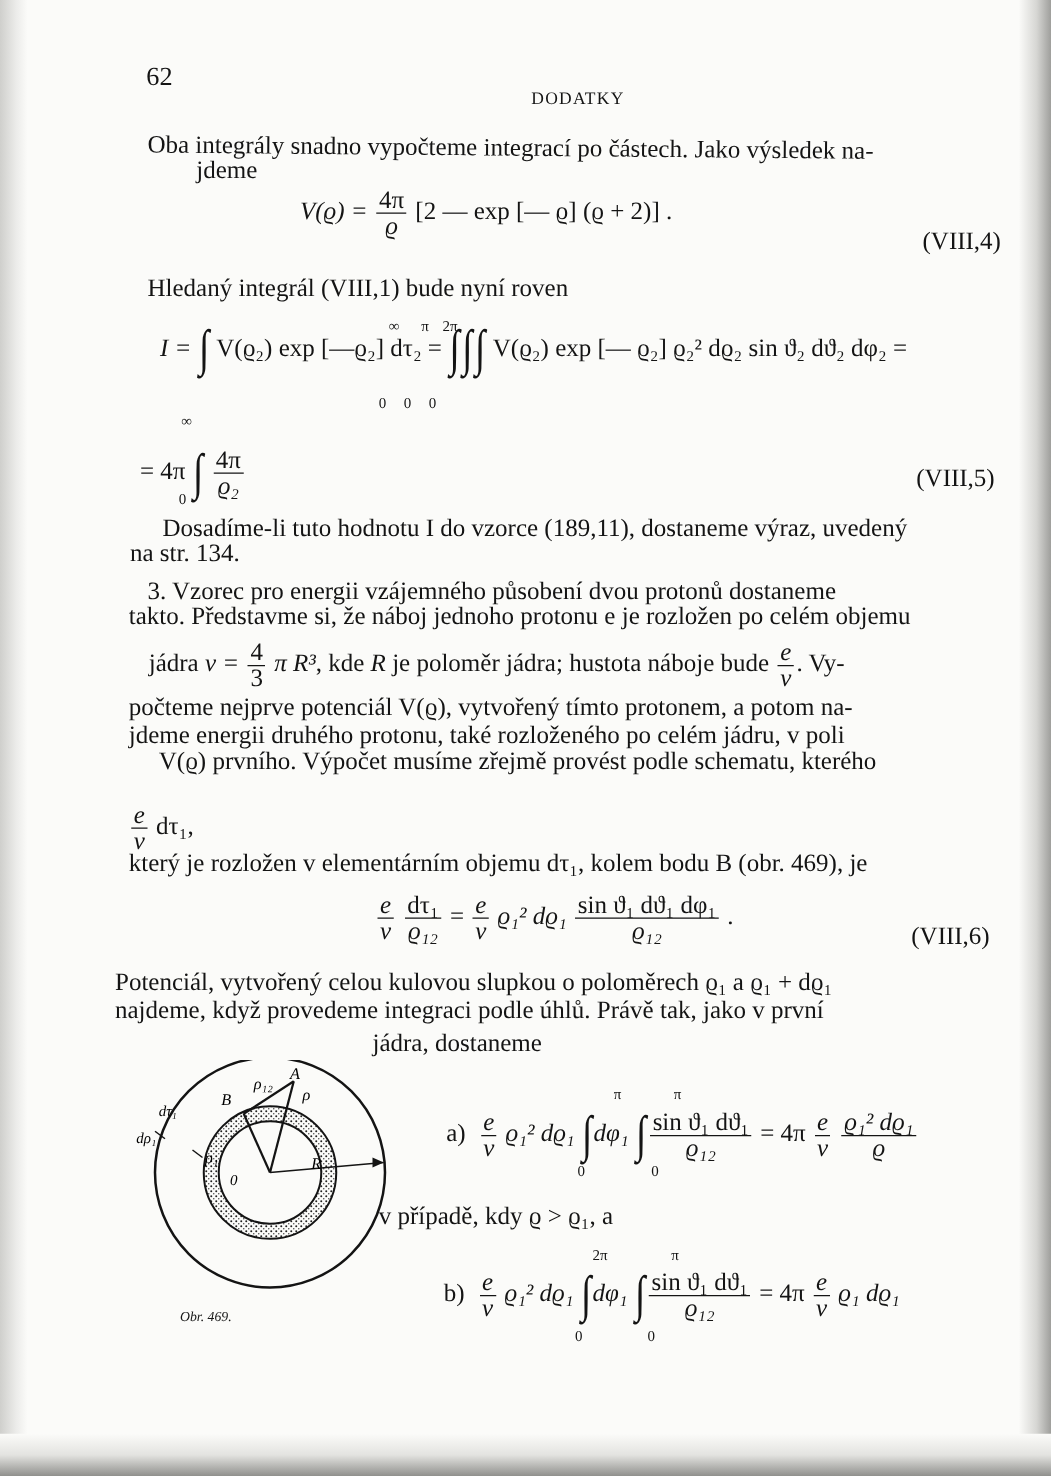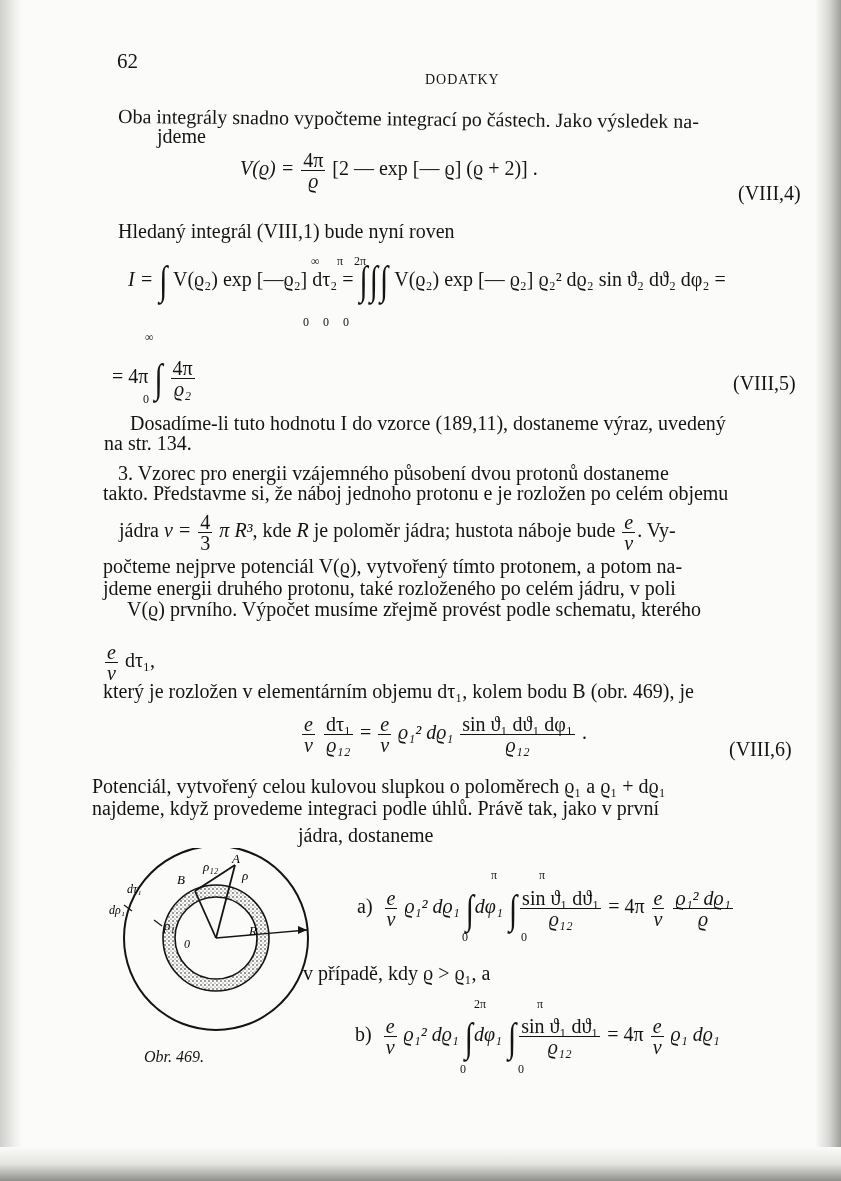--- a/index.html
+++ b/index.html
@@ -150,21 +150,21 @@
   <text x="111" y="23" font-size="13" font-style="italic">ρ₁₂</text>
   <text x="140" y="15" font-size="13" font-style="italic">A</text>
   <text x="150" y="32" font-size="13" font-style="italic">ρ</text>
   <text x="85" y="36" font-size="13" font-style="italic">B</text>
   <text x="35" y="45" font-size="12" font-style="italic">dτ₁</text>
   <text x="17" y="66" font-size="12" font-style="italic">dρ₁</text>
   <text x="72" y="82" font-size="13" font-style="italic">ρ₁</text>
   <text x="92" y="100" font-size="12" font-style="italic">0</text>
   <text x="157" y="87" font-size="13" font-style="italic">R</text>
 </svg>
-<div class="abs it" style="left:144px; top:1048px; font-size:16px;">Obr. 469.</div>
+<div class="abs it" style="left:144px; top:1048px; font-size:11px;">Obr. 469.</div>
 
 <div class="abs txt" style="left:357px; top:888px;">
   <span>a)</span>&nbsp;
   <span class="frac"><span class="num it">e</span><span class="den it">v</span></span>
   <span class="it">ϱ₁² dϱ₁</span>
   <span class="int">∫</span><span class="it">dφ₁</span>
   <span class="int">∫</span><span class="frac"><span class="num">sin ϑ₁ dϑ₁</span><span class="den it">ϱ₁₂</span></span>
   <span>= 4π</span>
   <span class="frac"><span class="num it">e</span><span class="den it">v</span></span>
   <span class="frac"><span class="num it">ϱ₁² dϱ₁</span><span class="den it">ϱ</span></span>

